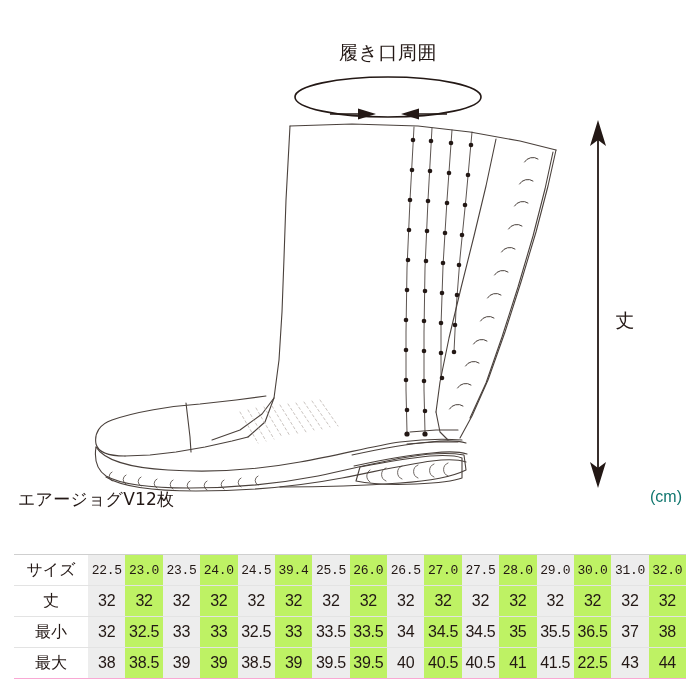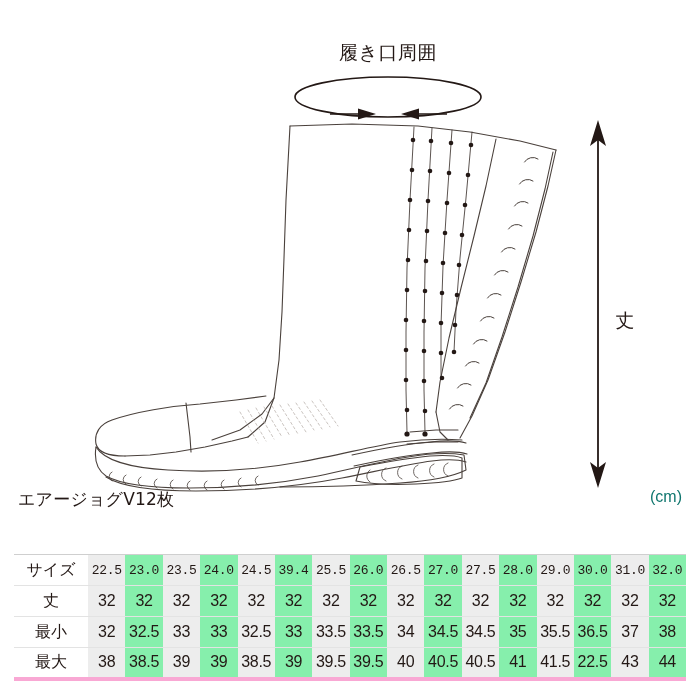--- a/index.html
+++ b/index.html
@@ -97,21 +97,21 @@
     border-top: 1px solid #e3e3e3;
     border-bottom: 1px solid #e3e3e3;
   }
   table.spec tr:first-child td,
   table.spec tr:first-child th {
     border-top: 1px solid #cfcfcf;
     font-family: Liberation Mono, monospace;
   }
   table.spec tr:last-child td,
   table.spec tr:last-child th {
-    border-bottom: 4px solid #f9a8d4;
+    border-bottom: 1px solid #f9a8d4;
   }
   
   td.rowlabel {
     width: 74px;
     text-align: right;
     padding-right: 4px;
     font-size: 17px;
     font-family: "DejaVu Sans", "Liberation Sans", sans-serif;
     background: #ffffff;
     position: relative;
@@ -134,21 +134,21 @@
     display: flex;
     align-items: center;
     justify-content: center;
     white-space: nowrap;
   }
   td.v {
     font-size: 16px;
     letter-spacing: -0.3px;
   }
   td.shade { background: #ededed; }
-  td.plain { background: #86efac; }
+  td.plain { background: #bef264; }
   tr.hdr td.v { font-size: 13px; }
 </style>
 </head>
 <body>
 
 <div id="page">
 
   <div id="illustration">
     <svg viewBox="0 0 700 510" xmlns="http://www.w3.org/2000/svg">
       <defs>

